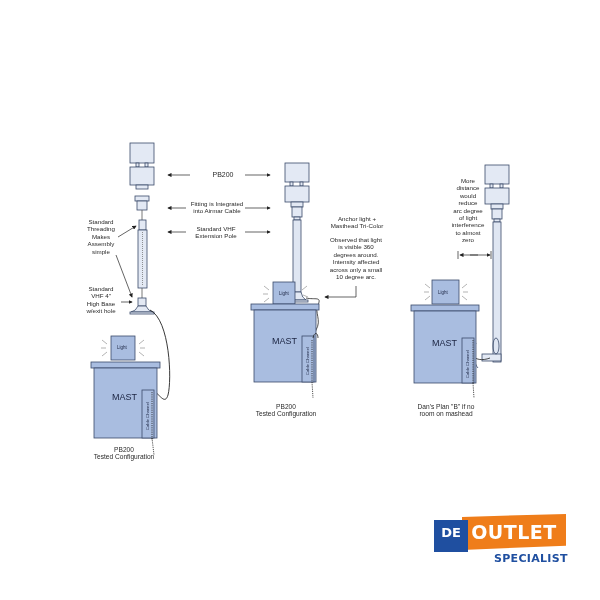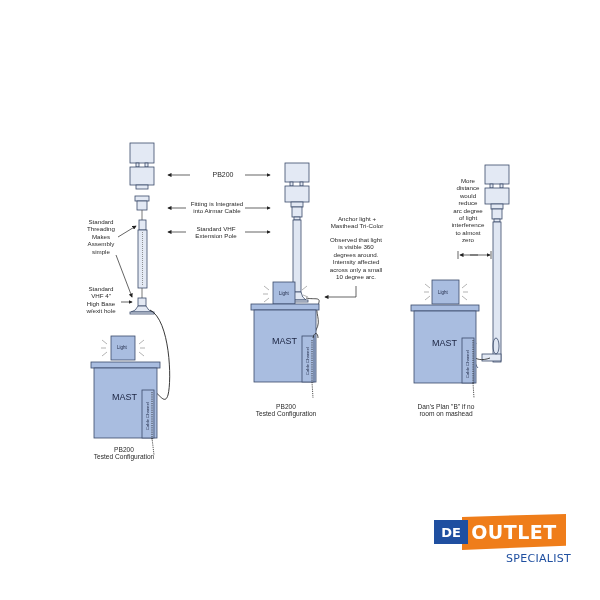--- a/index.html
+++ b/index.html
@@ -4,23 +4,23 @@
   <style>
     * { margin: 0; padding: 0; box-sizing: border-box; }
     html, body { width: 600px; height: 600px; background: #ffffff; overflow: hidden; }
     body { position: relative; font-family: "Liberation Sans", sans-serif; color: #222; }
     #canvas { position: absolute; left: 0; top: 0; width: 600px; height: 600px; }
     .lbl { position: absolute; font-size: 6.2px; line-height: 7.4px; text-align: center; color: #2a2a2a; white-space: pre-line; }
     .mast-txt { position: absolute; font-size: 9px; font-weight: normal; color: #1a2340; }
     .light-txt { position: absolute; font-size: 4.5px; color: #1a2340; }
     .cable-txt { position: absolute; font-size: 4.2px; color: #1a2340; transform: rotate(-90deg); transform-origin: left top; white-space: nowrap; }
     .logo { position: absolute; left: 434px; top: 514px; width: 136px; height: 56px; }
-    .logo .de { position: absolute; left: 0; top: 6px; width: 34px; height: 24px; background: #1f4fa0; color: #fff; font-weight: bold; font-size: 13px; line-height: 26px; text-align: center; font-family: "DejaVu Sans", sans-serif; }
+    .logo .de { position: absolute; left: 0; top: 6px; width: 34px; height: 32px; background: #1f4fa0; color: #fff; font-weight: bold; font-size: 13px; line-height: 26px; text-align: center; font-family: "DejaVu Sans", sans-serif; }
     .logo .outlet { position: absolute; left: 28px; top: 0; width: 104px; height: 36px; background: #ef7d1a; clip-path: polygon(0 8%, 100% 0, 100% 88%, 0 100%); color: #fff; font-weight: bold; font-size: 19px; line-height: 36px; text-align: center; font-family: "DejaVu Sans", sans-serif; letter-spacing: 0.5px; }
-    .logo .spec { position: absolute; left: 72px; top: 38px; color: #1f4fa0; font-weight: normal; font-size: 11px; font-family: "DejaVu Sans", sans-serif; letter-spacing: 0.3px; }
+    .logo .spec { position: absolute; left: 60px; top: 38px; color: #1f4fa0; font-weight: bold; font-size: 11px; font-family: "DejaVu Sans", sans-serif; letter-spacing: 0.3px; }
   </style>
 </head>
 <body>
 
 <div id="canvas">
   <svg width="600" height="600" viewBox="0 0 600 600">
     <defs>
       <marker id="ah" markerWidth="6" markerHeight="6" refX="5" refY="3" orient="auto">
         <path d="M0,0 L6,3 L0,6 z" fill="#222"></path>
       </marker>

